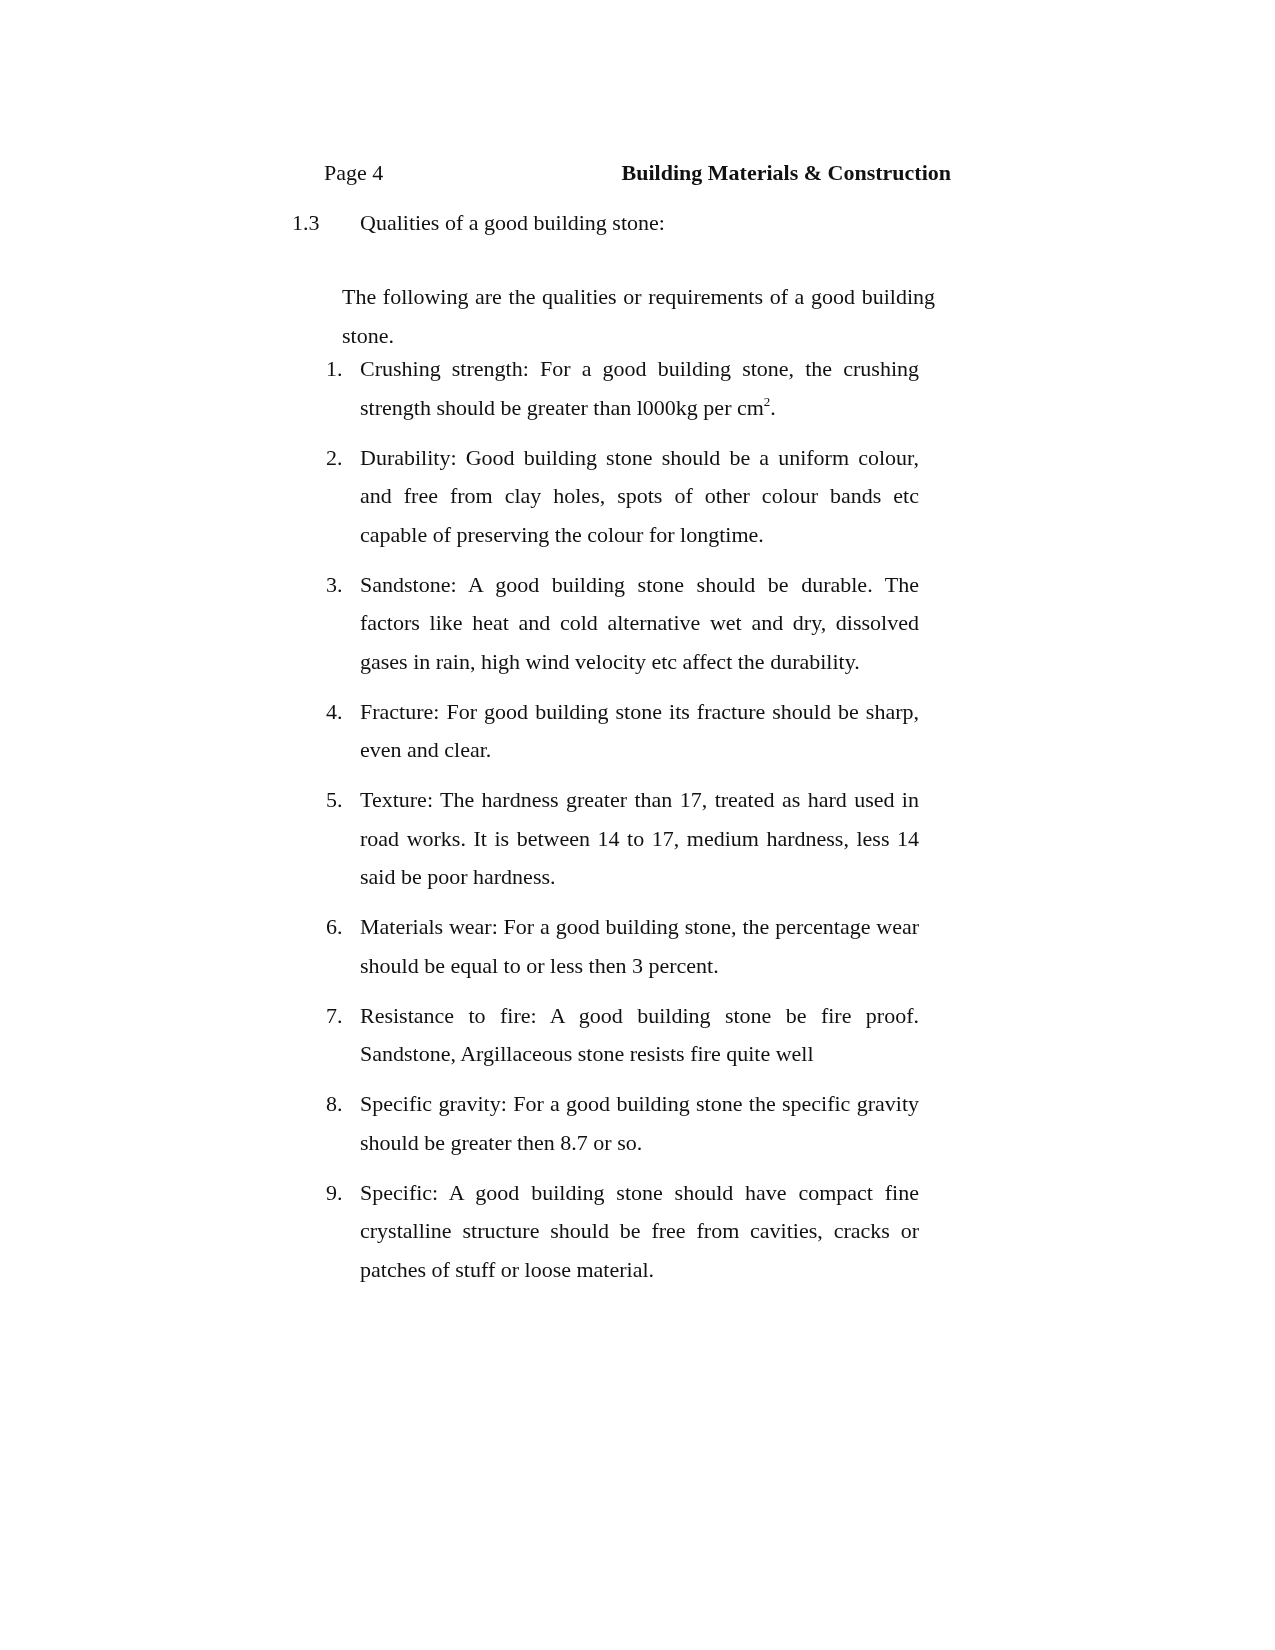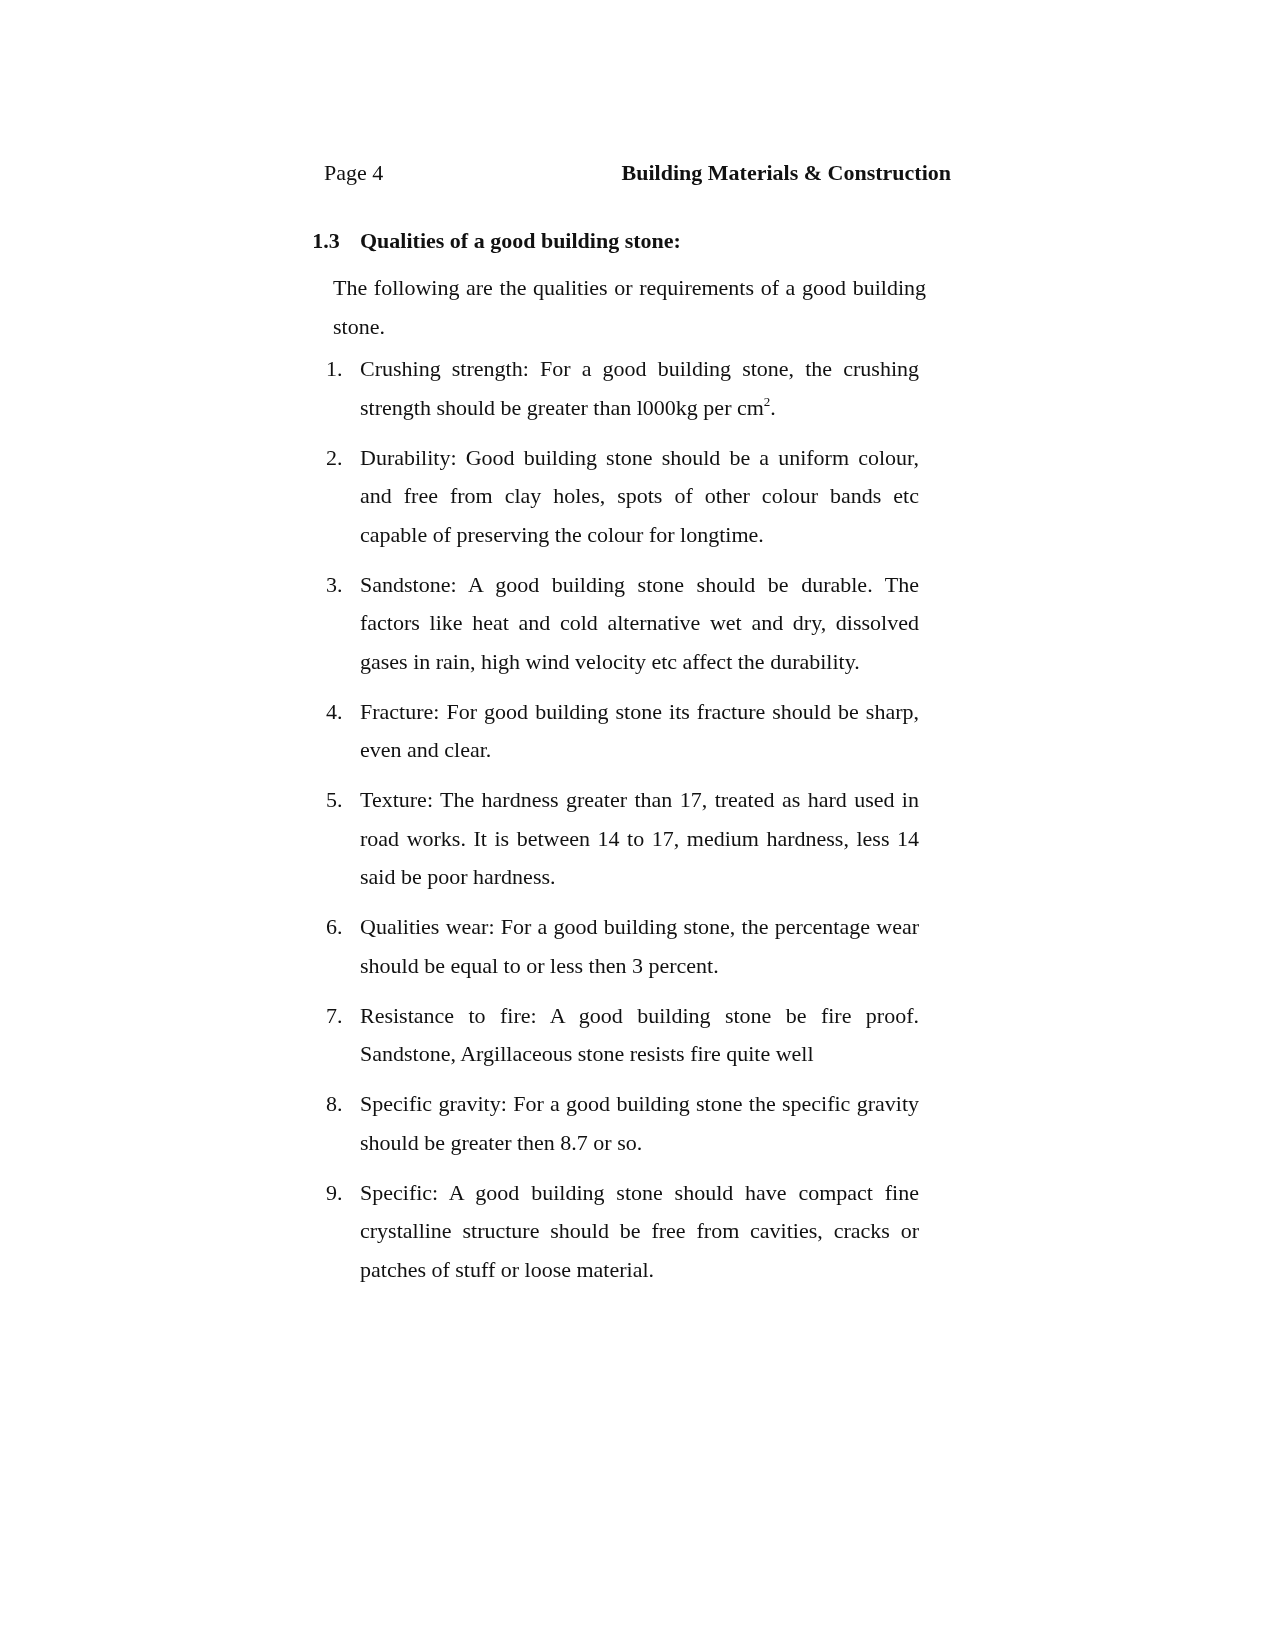--- a/index.html
+++ b/index.html
@@ -2,21 +2,21 @@
 <html><head>
   <meta charset="utf-8">
   <style>
     html, body { margin: 0; padding: 0; background: #ffffff; }
     body { width: 1275px; height: 1650px; position: relative; overflow: hidden;
            font-family: "Liberation Serif", serif; color: #111; }
     .page-header { position: absolute; top: 160px; left: 292px; width: 627px; height: 30px;
                    font-size: 22px; margin-left: 32px; }
     .page-header .left { position: absolute; left: 0; top: 0; }
     .page-header .right { position: absolute; right: 0; top: 0; font-weight: bold; }
-    .section-heading { position: absolute; top: 228px; left: 292px; font-size: 22px; font-weight: bold; text-align: center; }
+    .section-heading { position: absolute; top: 210px; left: 292px; font-size: 22px; font-weight: normal; }
     .section-heading .num { display: inline-block; width: 68px; }
     .intro { position: absolute; top: 262px; left: 326px; width: 593px; font-size: 22px;
              line-height: 38.5px; text-align: justify; }
     .list { position: absolute; top: 350px; left: 326px; width: 593px; margin: 0; padding: 0; list-style: none; }
     .item { position: relative; padding-left: 34px; font-size: 22px; line-height: 38.5px;
             text-align: justify; margin-bottom: 11.5px; }
     .item .marker { position: absolute; left: 0; top: 0; }
     .item .term { font-weight: normal; }
     sup { font-size: 13px; line-height: 0; vertical-align: 9px; }
   </style>
@@ -25,21 +25,21 @@
 
 <div class="page-header">
   <span class="left">Page 4</span>
   <span class="right">Building Materials &amp; Construction</span>
 </div>
 
 <div class="section-heading">
   <span class="num">1.3</span><span>Qualities of a good building stone</span><span>:</span>
 </div>
 
-<p class="intro" style="margin:7px">The following are the qualities or requirements of a good building stone.</p>
+<p class="intro" style="margin:16px">The following are the qualities or requirements of a good building stone.</p>
 
 <ol class="list">
   <li class="item">
     <span class="marker">1.</span>
     <span class="term">Crushing strength:</span><span> For a good building stone, the crushing strength should be greater than l000kg per cm</span><sup>2</sup><span>.</span>
   </li>
   <li class="item">
     <span class="marker">2.</span>
     <span class="term">Durability</span><span>: Good building stone should be a uniform colour, and free from clay holes, spots of other colour bands etc capable of preserving the colour for longtime.</span>
   </li>
@@ -50,21 +50,21 @@
   <li class="item">
     <span class="marker">4.</span>
     <span class="term">Fracture</span><span>: For good building stone its fracture should be sharp, even and clear.</span>
   </li>
   <li class="item">
     <span class="marker">5.</span>
     <span class="term">Texture</span><span>: The hardness greater than 17, treated as hard used in road works. It is between 14 to 17, medium hardness, less 14 said be poor hardness.</span>
   </li>
   <li class="item">
     <span class="marker">6.</span>
-    <span class="term">Qualities wear</span><span>: For a good building stone, the percentage wear should be equal to or less then 3 percent.</span>
+    <span class="term">Materials wear</span><span>: For a good building stone, the percentage wear should be equal to or less then 3 percent.</span>
   </li>
   <li class="item">
     <span class="marker">7.</span>
     <span class="term">Resistance to fire</span><span>: A good building stone be fire proof. Sandstone, Argillaceous stone resists fire quite well</span>
   </li>
   <li class="item">
     <span class="marker">8.</span>
     <span class="term">Specific gravity</span><span>: For a good building stone the specific gravity should be greater then 8.7 or so.</span>
   </li>
   <li class="item">

